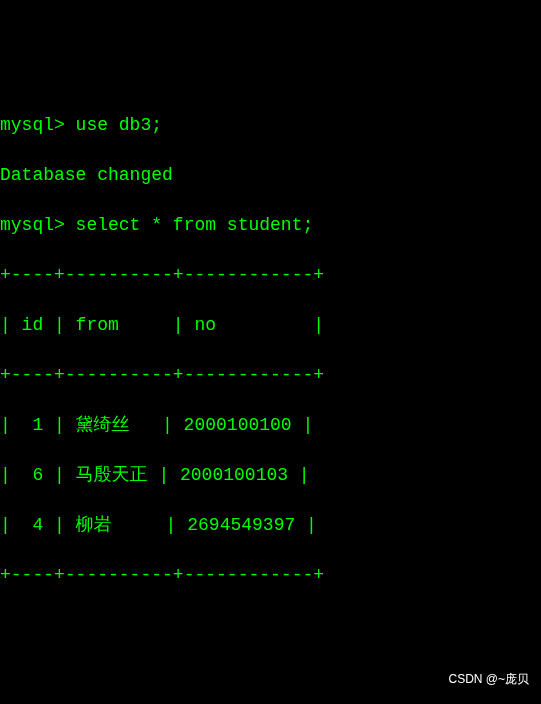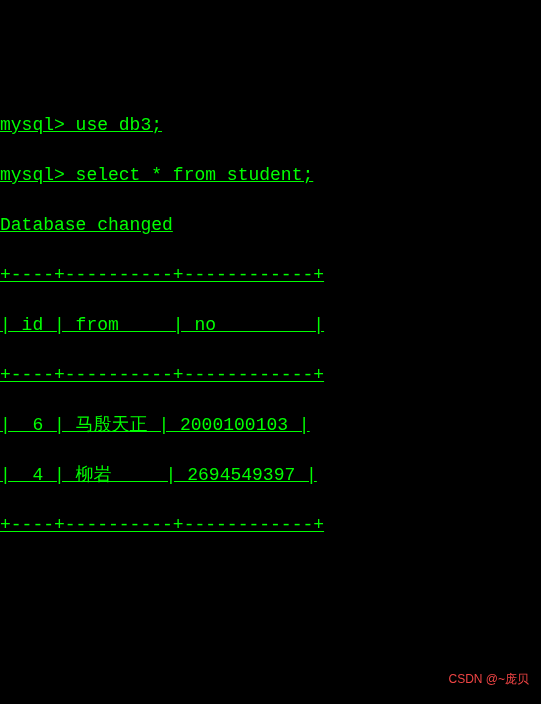--- a/index.html
+++ b/index.html
@@ -16,43 +16,44 @@
     position: relative;
     white-space: pre;
   }
   .terminal {
     padding: 0;
   }
   .watermark {
     position: absolute;
     right: 12px;
     bottom: 12px;
-    color: #ef4444;
+    color: #ffffff;
     font-size: 12px;
     font-family: sans-serif;
     white-space: nowrap;
     text-align: right;
   }
-  .line { white-space: pre; text-decoration: underline; }
+  .line { white-space: pre; }
   .top-partial {
     margin-top: -12px;
   }
 </style>
 </head>
 <body>
 
 
 
 <div class="terminal">
 <div class="line top-partial">mysql&gt; use db3;</div>
+<div class="line">Database changed</div>
 <div class="line">mysql&gt; select * from student;</div>
-<div class="line">Database changed</div>
 <div class="line">+----+----------+------------+</div>
 <div class="line">| id | from     | no         |</div>
 <div class="line">+----+----------+------------+</div>
+<div class="line">|  1 | 黛绮丝   | 2000100100 |</div>
 <div class="line">|  6 | 马殷天正 | 2000100103 |</div>
 <div class="line">|  4 | 柳岩     | 2694549397 |</div>
 <div class="line">+----+----------+------------+</div>
 
 <div class="line"></div>
 
 
 <div class="line"></div>
 
 

